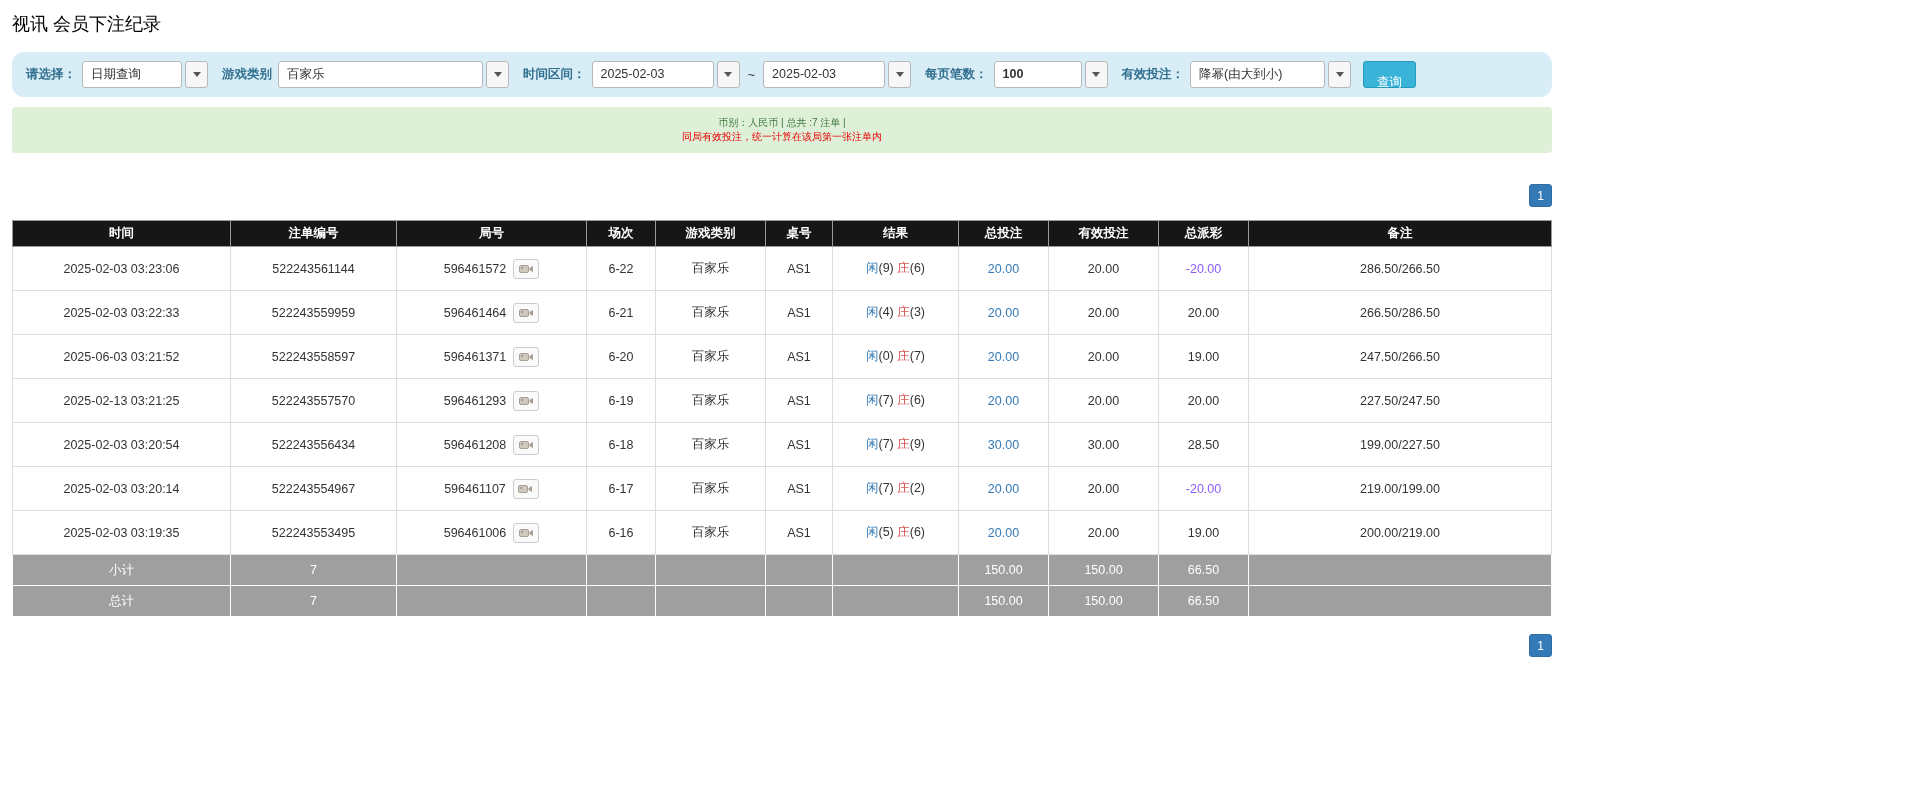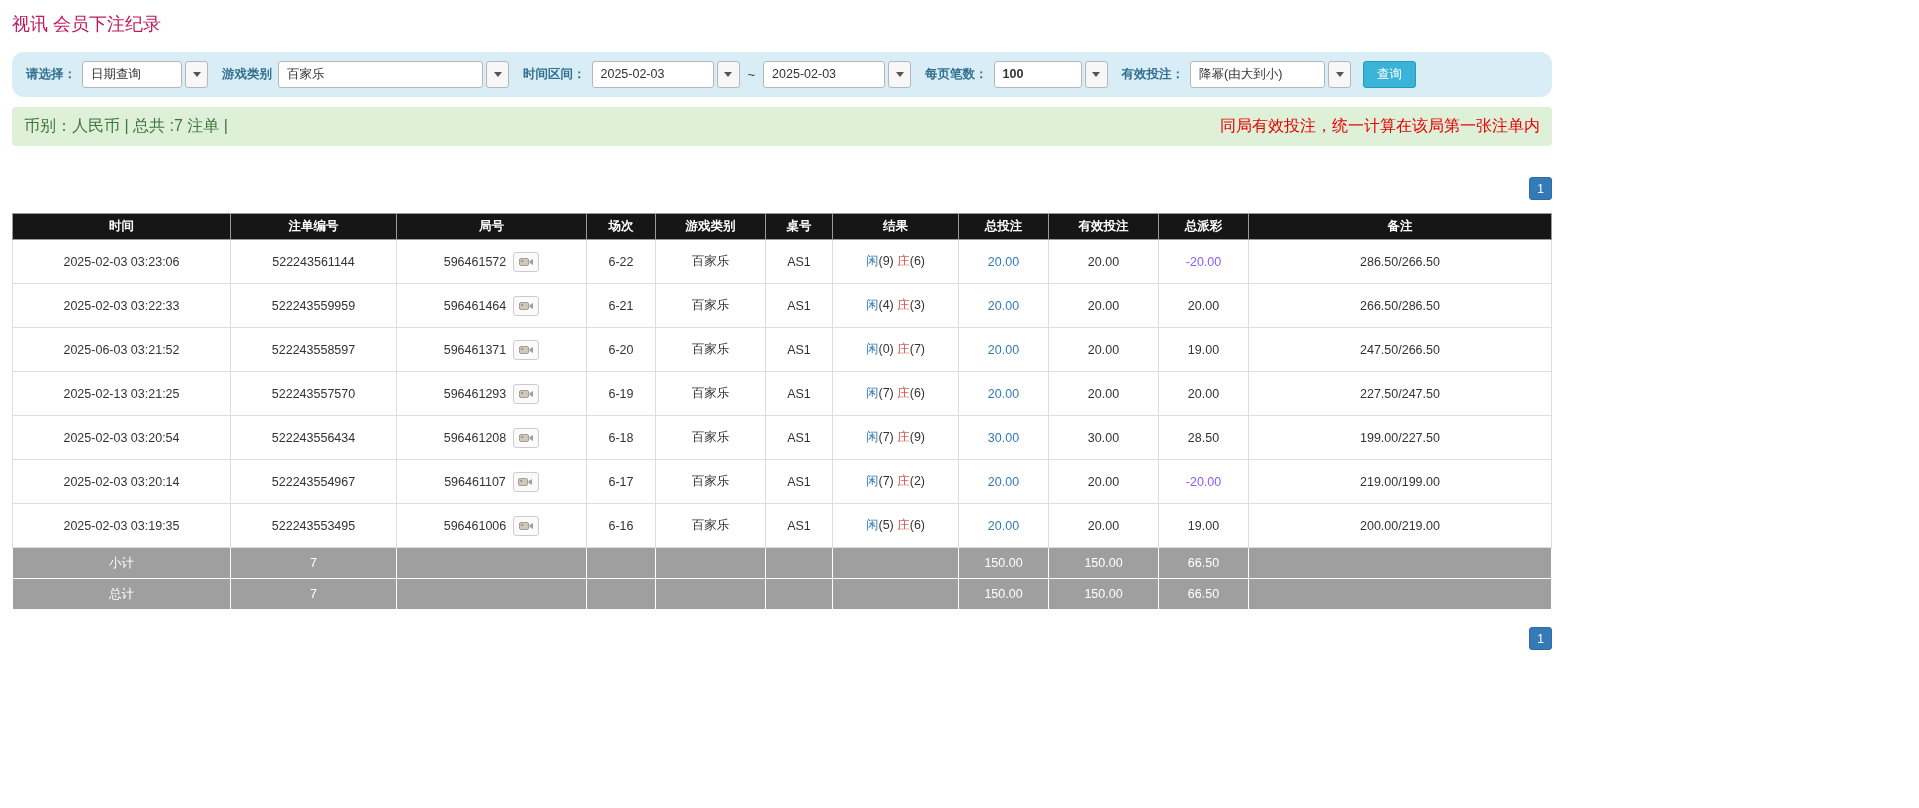--- a/index.html
+++ b/index.html
@@ -7,21 +7,21 @@
     margin: 0;
     background: #fff;
     font-family: "Liberation Sans", "DejaVu Sans", sans-serif;
     color: #333;
   }
   .container { width: 1540px; margin: 12px 0 0 12px; }
 
   .page-title {
     font-size: 18px;
     font-weight: 400;
-    color: #be185d;
+    color: #000000;
     margin: 4px 0 16px 0;
   }
 
   
   .filter-bar {
     background: #d9edf7;
     border-radius: 12px;
     padding: 9px 10px;
     display: flex;
     align-items: center;
@@ -68,37 +68,38 @@
   .w-game { width: 205px; }
   .w-date { width: 122px; }
   .w-size { width: 88px; font-weight: bold; }
   .w-sort { width: 135px; }
   .search-btn {
     background: #39b3d7;
     border: 1px solid #269abc;
     color: #fff;
     font-size: 12.5px;
     height: 27px;
-    padding: 4px 13px;
+    padding: 12px 13px;
     border-radius: 3px;
     margin-left: 12px;
     cursor: pointer;
     font-family: inherit;
   }
 
   
   .summary-bar {
     background: #dff0d8;
     border-radius: 4px;
     margin-top: 10px;
     padding: 9px 12px;
     display: flex;
     justify-content: space-between;
     align-items: center;
-    font-size: 16px;
+    font-size: 10px;
+    flex-direction: column;
   }
   .summary-left { color: #3c763d; }
   .summary-right { color: #e60000; }
 
   
   .pager-row { display: flex; justify-content: flex-end; }
   .pager-top { margin: 31px 0 13px 0; }
   .pager-bottom { margin: 17px 0 20px 0; }
   .pager-btn {
     min-width: 23px;

